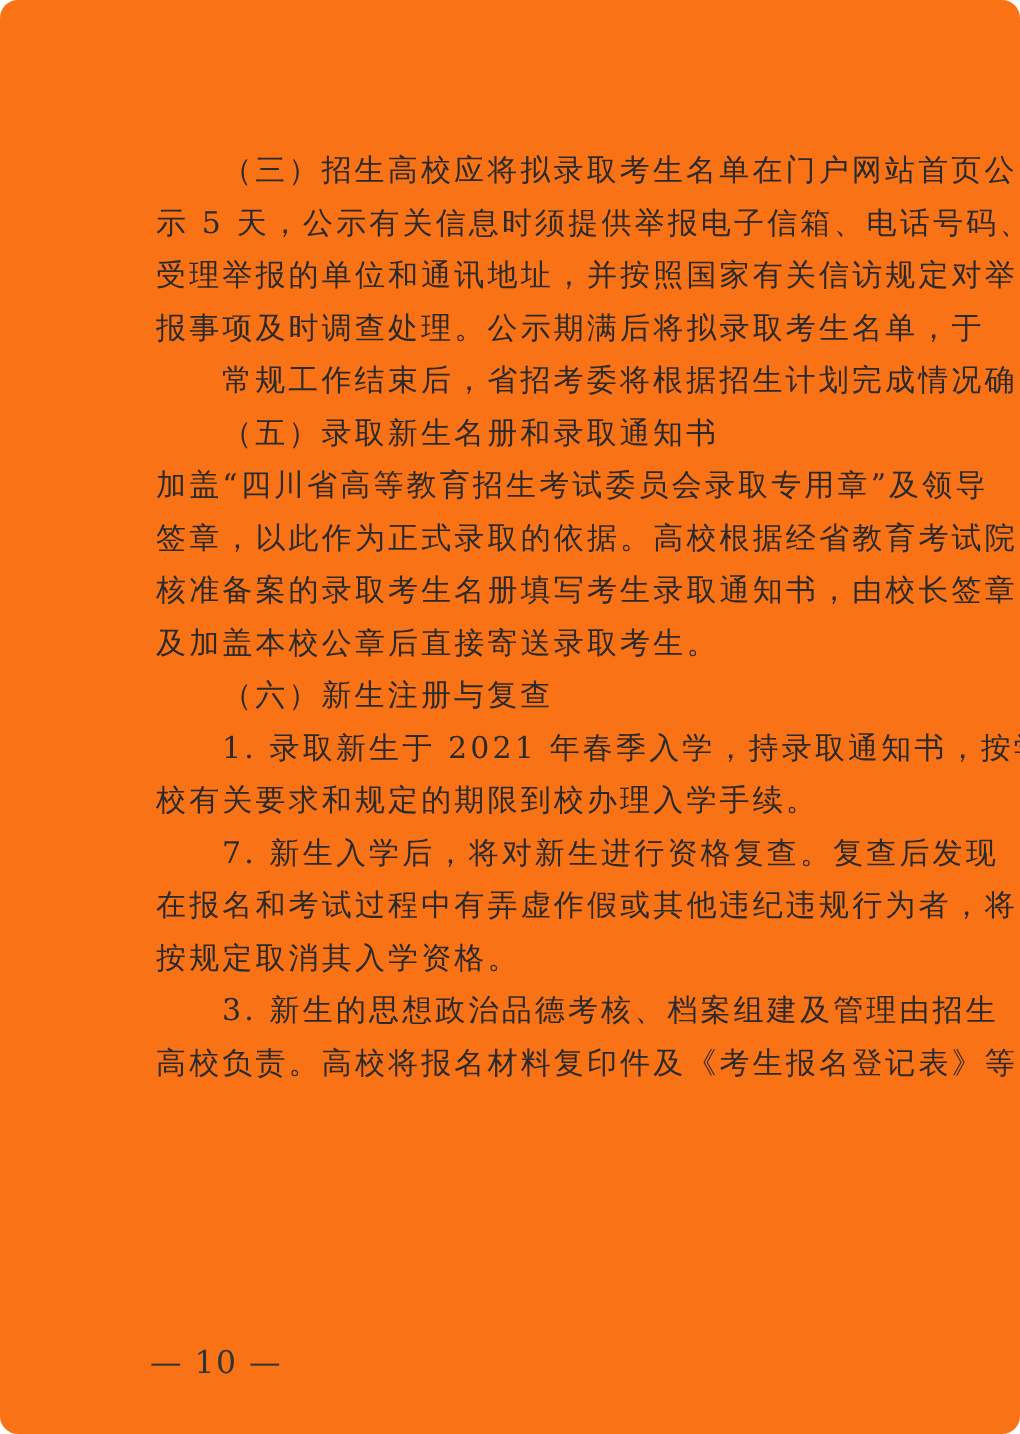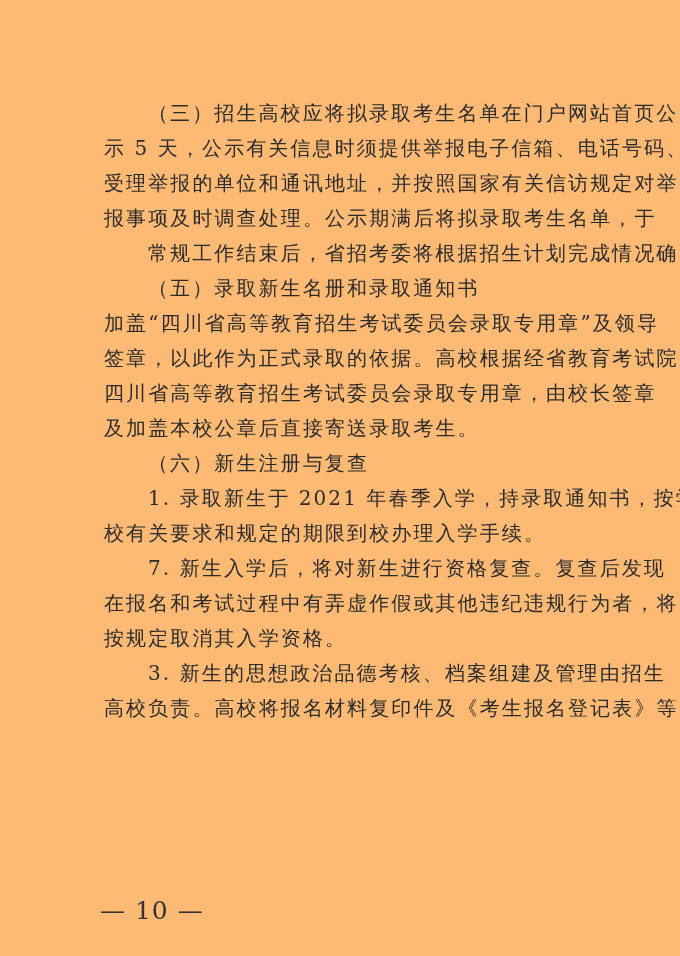--- a/index.html
+++ b/index.html
@@ -13,60 +13,61 @@
       position: relative;
       overflow: hidden;
       font-family: "DejaVu Serif", "Liberation Serif", serif;
       color: #2a2a2a;
     }
     .page {
       position: absolute;
       left: 0; top: 0;
       width: 680px;
       height: 956px;
-      background: #fdba74;
+      background: #f97316;
+      border-radius: 12px;
     }
     .content {
       position: absolute;
       left: 104px;
       top: 96px;
       width: 466px;
     }
     .line {
       height: 35px;
       line-height: 35px;
       font-size: 20px;
       white-space: nowrap;
       letter-spacing: 2.1px;
       overflow: visible;
     }
     .indent { padding-left: 44px; }
     .page-number {
       position: absolute;
       left: 100px;
       top: 896px;
-      font-size: 25px;
+      font-size: 21px;
       letter-spacing: 1px;
       color: #333;
     }
   </style>
 </head>
 <body>
 
 <div class="page">
   <div class="content">
     <div class="line indent">（三）招生高校应将拟录取考生名单在门户网站首页公</div>
     <div class="line">示 5 天，公示有关信息时须提供举报电子信箱、电话号码、</div>
     <div class="line">受理举报的单位和通讯地址，并按照国家有关信访规定对举</div>
     <div class="line">报事项及时调查处理。公示期满后将拟录取考生名单，于</div>
     <div class="line indent">常规工作结束后，省招考委将根据招生计划完成情况确</div>
     <div class="line indent">（五）录取新生名册和录取通知书</div>
     <div class="line">加盖“四川省高等教育招生考试委员会录取专用章”及领导</div>
     <div class="line">签章，以此作为正式录取的依据。高校根据经省教育考试院</div>
-    <div class="line">四川省高等教育招生考试委员会录取专用章，由校长签章</div>
+    <div class="line">核准备案的录取考生名册填写考生录取通知书，由校长签章</div>
     <div class="line">及加盖本校公章后直接寄送录取考生。</div>
     <div class="line indent">（六）新生注册与复查</div>
     <div class="line indent">1. 录取新生于 2021 年春季入学，持录取通知书，按学</div>
     <div class="line">校有关要求和规定的期限到校办理入学手续。</div>
     <div class="line indent">7. 新生入学后，将对新生进行资格复查。复查后发现</div>
     <div class="line">在报名和考试过程中有弄虚作假或其他违纪违规行为者，将</div>
     <div class="line">按规定取消其入学资格。</div>
     <div class="line indent">3. 新生的思想政治品德考核、档案组建及管理由招生</div>
     <div class="line">高校负责。高校将报名材料复印件及《考生报名登记表》等</div>
   </div>

